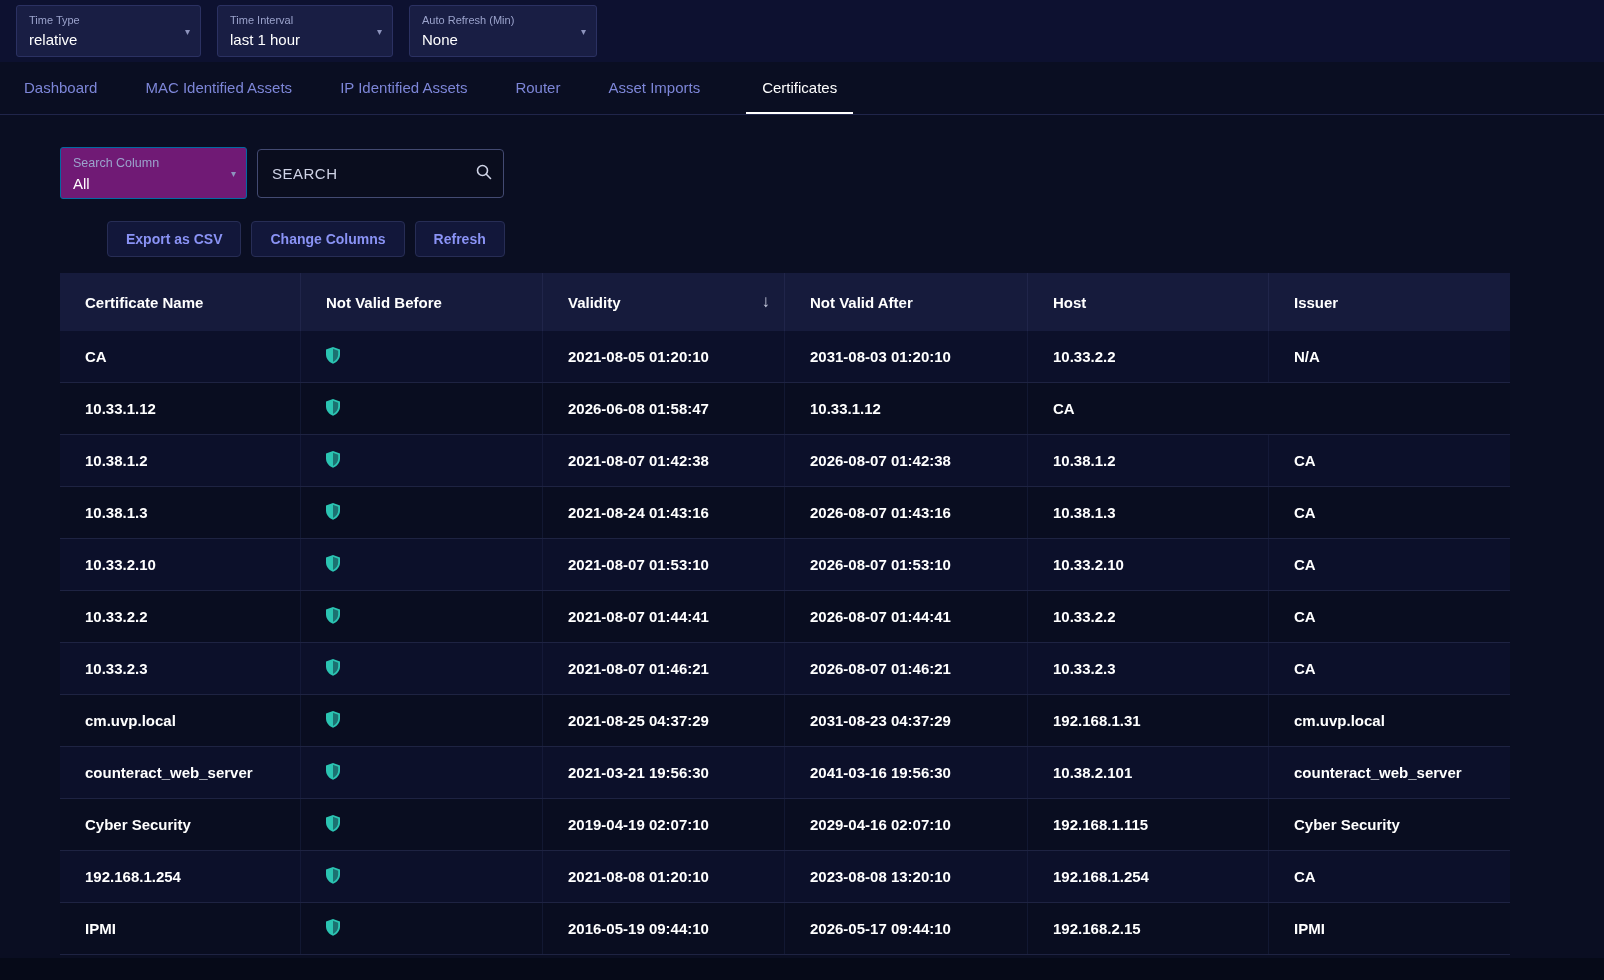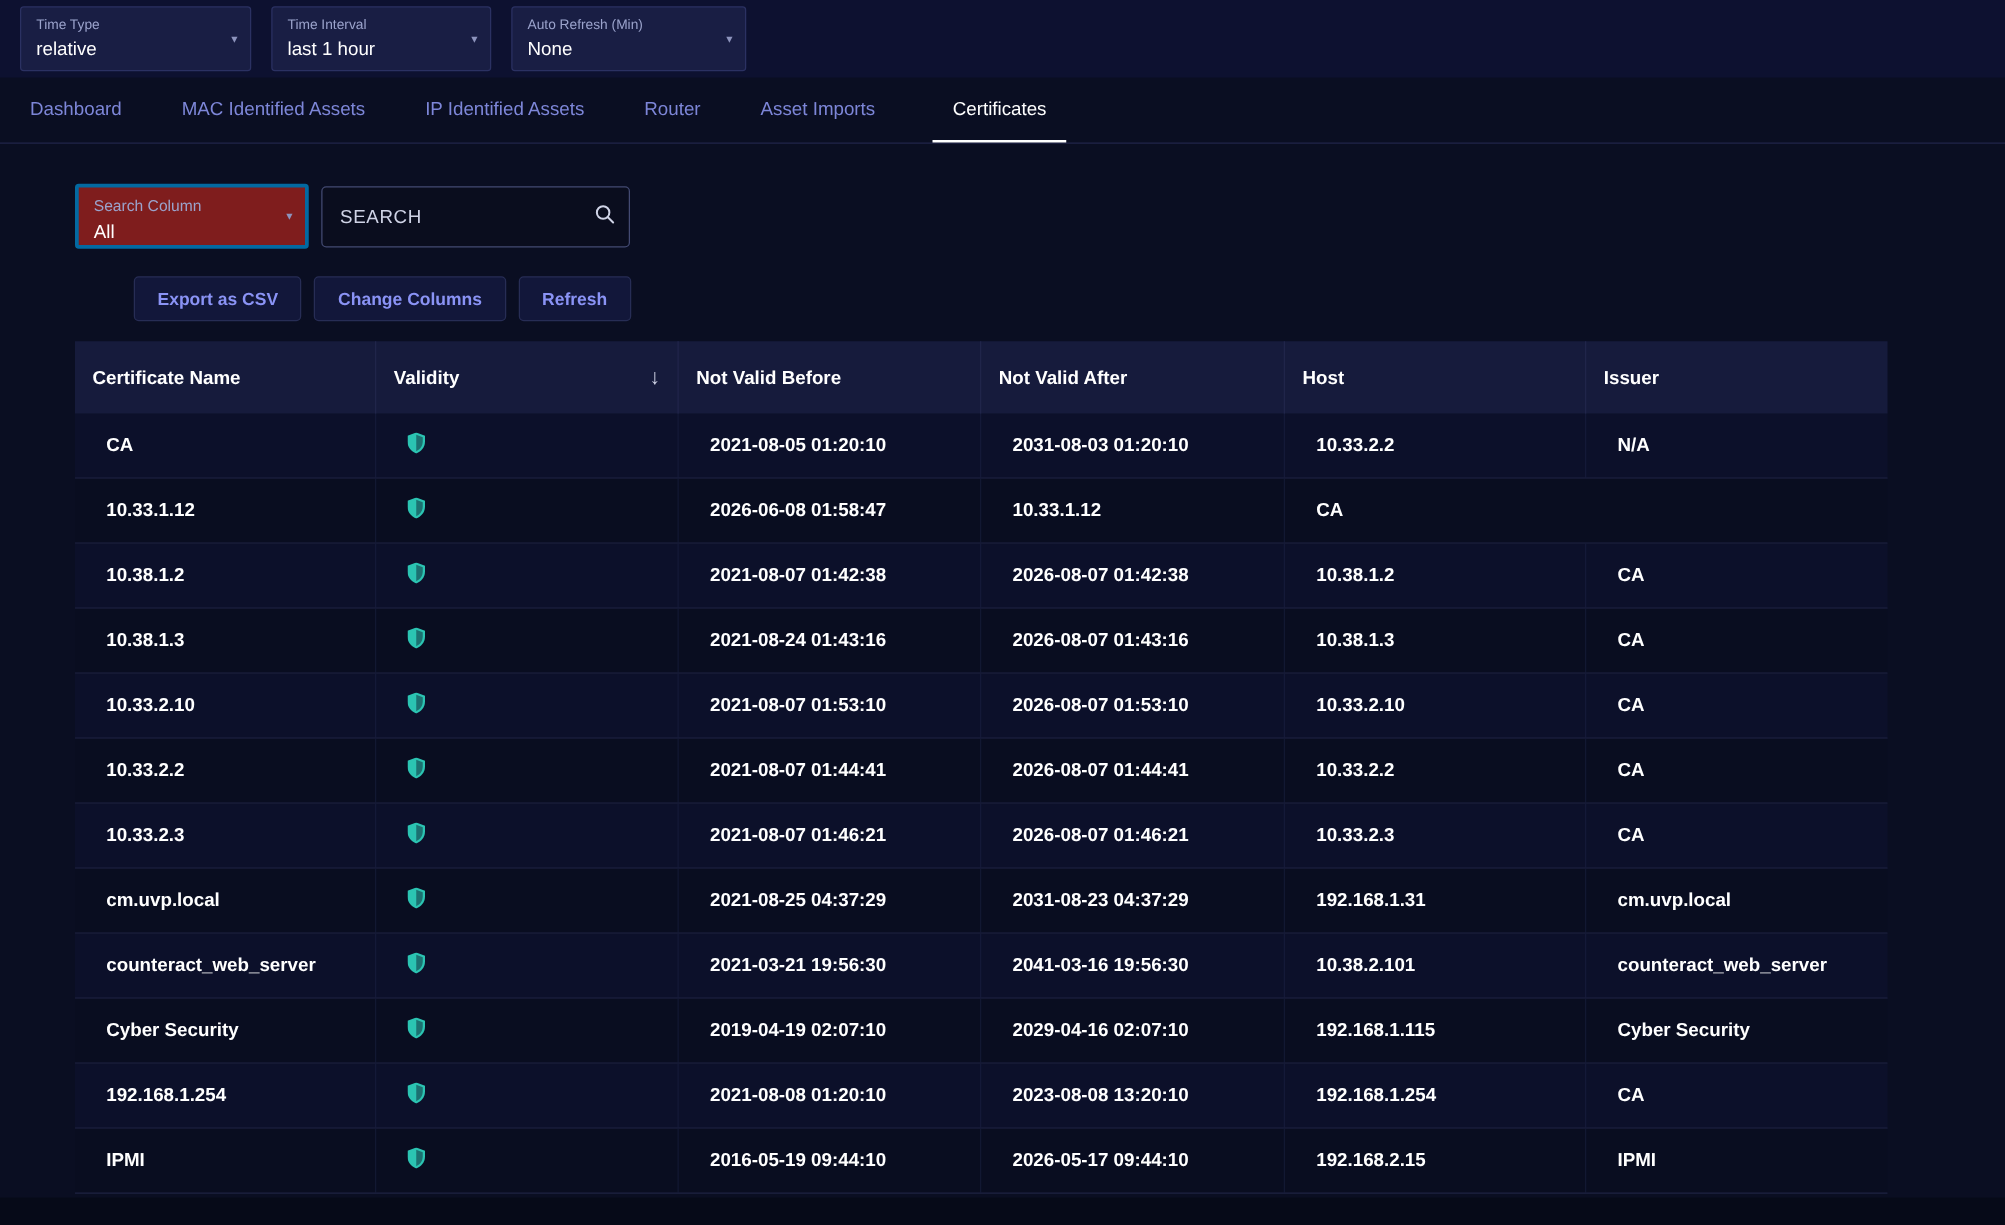--- a/index.html
+++ b/index.html
@@ -25,21 +25,21 @@
   
   .tabbar { display:flex; gap:44px; padding-left:22px; border-bottom:1px solid #20254a; }
   .tab { font-size:15px; color:#7d86d8; padding:17px 2px 18px; cursor:pointer; }
   .tab.active { color:#ffffff; padding:17px 16px 16px; border-bottom:2px solid #ffffff; }
 
   
   .content { margin:32px 60px 0; }
 
   .search-row { display:flex; gap:10px; align-items:flex-start; }
   .search-col-dd {
-    position:relative; background:#7f1d1d; border:3px solid #0369a1; border-radius:3px;
+    position:relative; background:#701a75; border:1px solid #0369a1; border-radius:3px;
     width:187px; height:52px; padding:8px 30px 0 12px; cursor:pointer;
   }
   .search-col-dd .lbl { font-size:12.5px; color:#9ba3cc; }
   .search-col-dd .val { font-size:15px; color:#ffffff; margin-top:5px; }
   .search-col-dd .caret { position:absolute; right:10px; top:50%; transform:translateY(-50%); color:#8d94bd; font-size:10px; }
 
   .search-box { position:relative; width:247px; height:49px; margin-top:2px;border-radius:15px; }
   .search-box input {
     width:100%; height:100%; background:#0a0d1e; border:1px solid #434a72; border-radius:4px;
     color:#ffffff; font-size:15px; padding:0 42px 0 14px; letter-spacing:.5px;
@@ -53,21 +53,21 @@
     background:#12173a; border:1px solid #272d55; color:#8a93f5; border-radius:4px;
     font-size:14px; font-weight:700; padding:0 18px; height:36px;
     display:flex; align-items:center; cursor:pointer; font-family:inherit;
   }
 
   
   .table { margin-top:16px; width:1450px; }
   .thead, .tr { display:grid; grid-template-columns:240px 242px 242px 243px 241px 1fr; }
   .thead { background:#161b3c; height:58px; }
   .th {
-    font-size:15px; font-weight:700; color:#ffffff; padding-left:14px;
+    font-size:15px; font-weight:700; color:#ffffff; padding-left:25px;
     display:flex; align-items:center; height:100%; border-left:1px solid #20254a; cursor:pointer;
   }
   .th:first-child { border-left:none; }
   .th.validity { justify-content:space-between; padding-right:14px; }
   .sort-arrow { font-size:17px; color:#cfd3e6; font-weight:400; }
 
   .tr { height:52px; background:#0c102a; border-bottom:1px solid #1e2342; cursor:pointer; }
   .tr.alt { background:#090d20; }
   .td {
     font-size:15px; font-weight:700; color:#ffffff; padding-left:25px;
@@ -129,25 +129,25 @@
 
   <div class="btn-row">
     <button class="btn">Export as CSV</button>
     <button class="btn">Change Columns</button>
     <button class="btn">Refresh</button>
   </div>
 
   <div class="table">
     <div class="thead">
       <div class="th">Certificate Name</div>
+      <div class="th">Not Valid Before</div>
       <div class="th validity">
         <span>Validity</span>
         <span class="sort-arrow">↓</span>
       </div>
-      <div class="th">Not Valid Before</div>
       <div class="th">Not Valid After</div>
       <div class="th">Host</div>
       <div class="th">Issuer</div>
     </div>
     <div id="tbody">
       <div class="tr">
         <div class="td">CA</div>
         <div class="td">
           <span>
             <svg width="14" height="17" viewBox="0 0 14 17">

